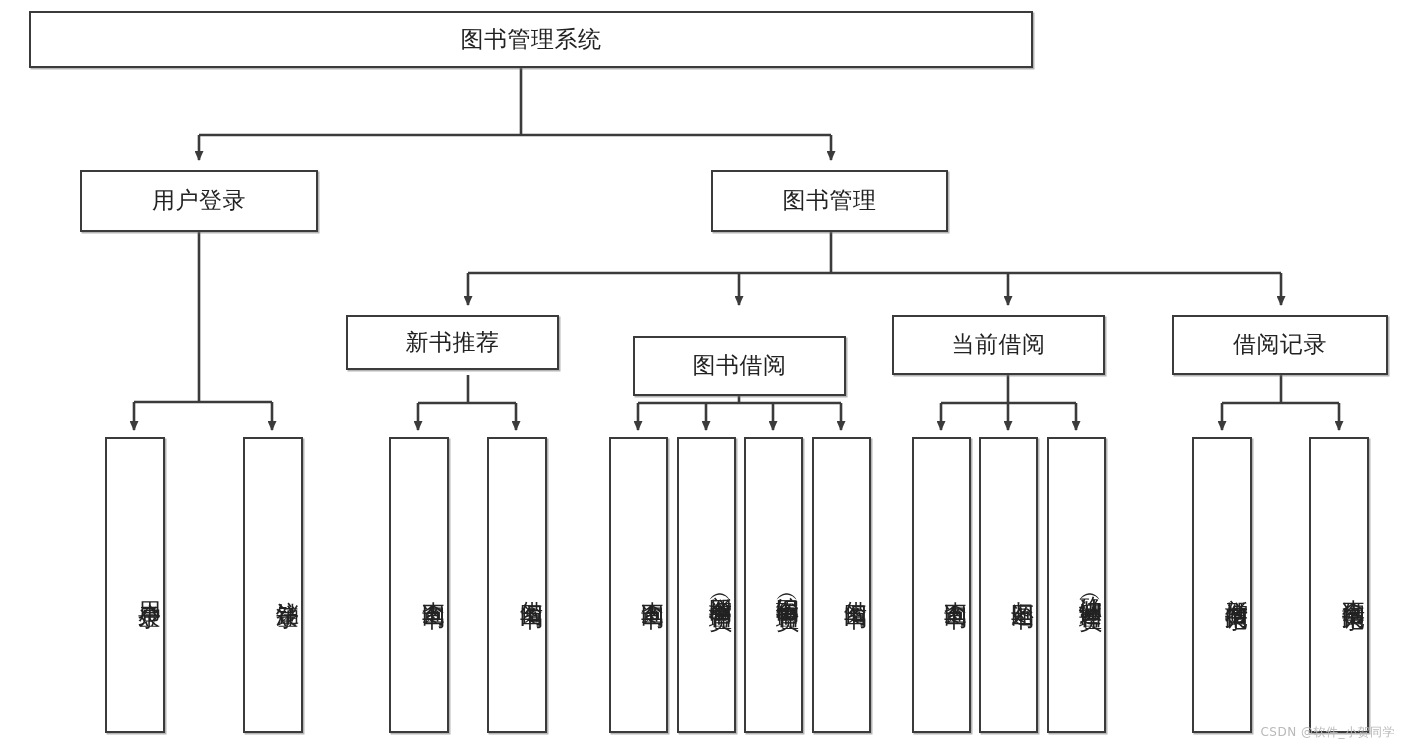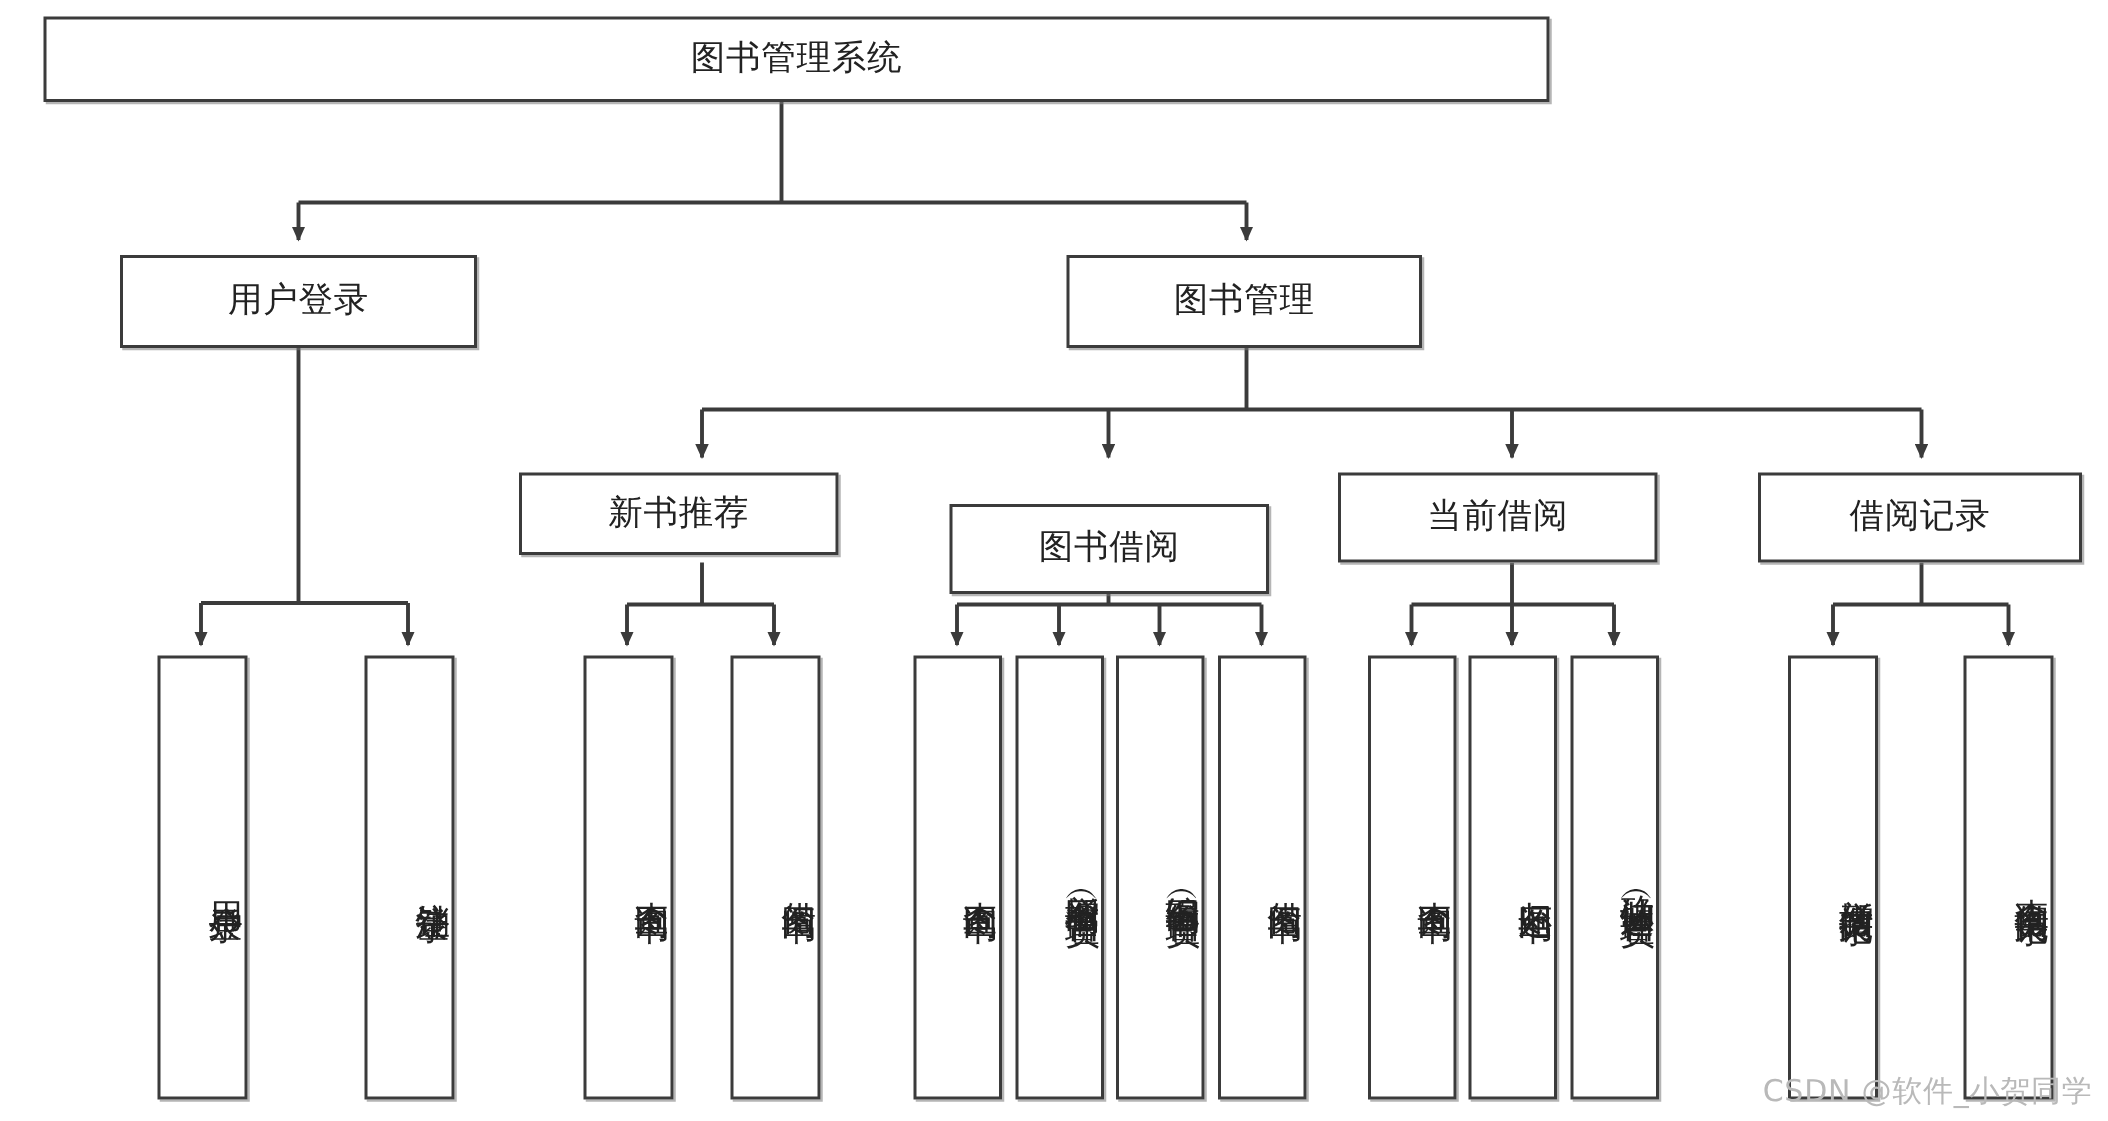--- a/index.html
+++ b/index.html
@@ -55,21 +55,21 @@
     top: 0;
     width: 1405px;
     height: 747px;
     z-index: 1;
     pointer-events: none;
   }
   #watermark {
     position: absolute;
     right: 10px;
     bottom: 6px;
-    font-size: 20px;
+    font-size: 12px;
     color: #b9b9b9;
     letter-spacing: 0.5px;
     z-index: 5;
     white-space: nowrap;
     font-family: "DejaVu Sans", "Liberation Sans", sans-serif;
   }
 </style>
 </head>
 <body>
 

